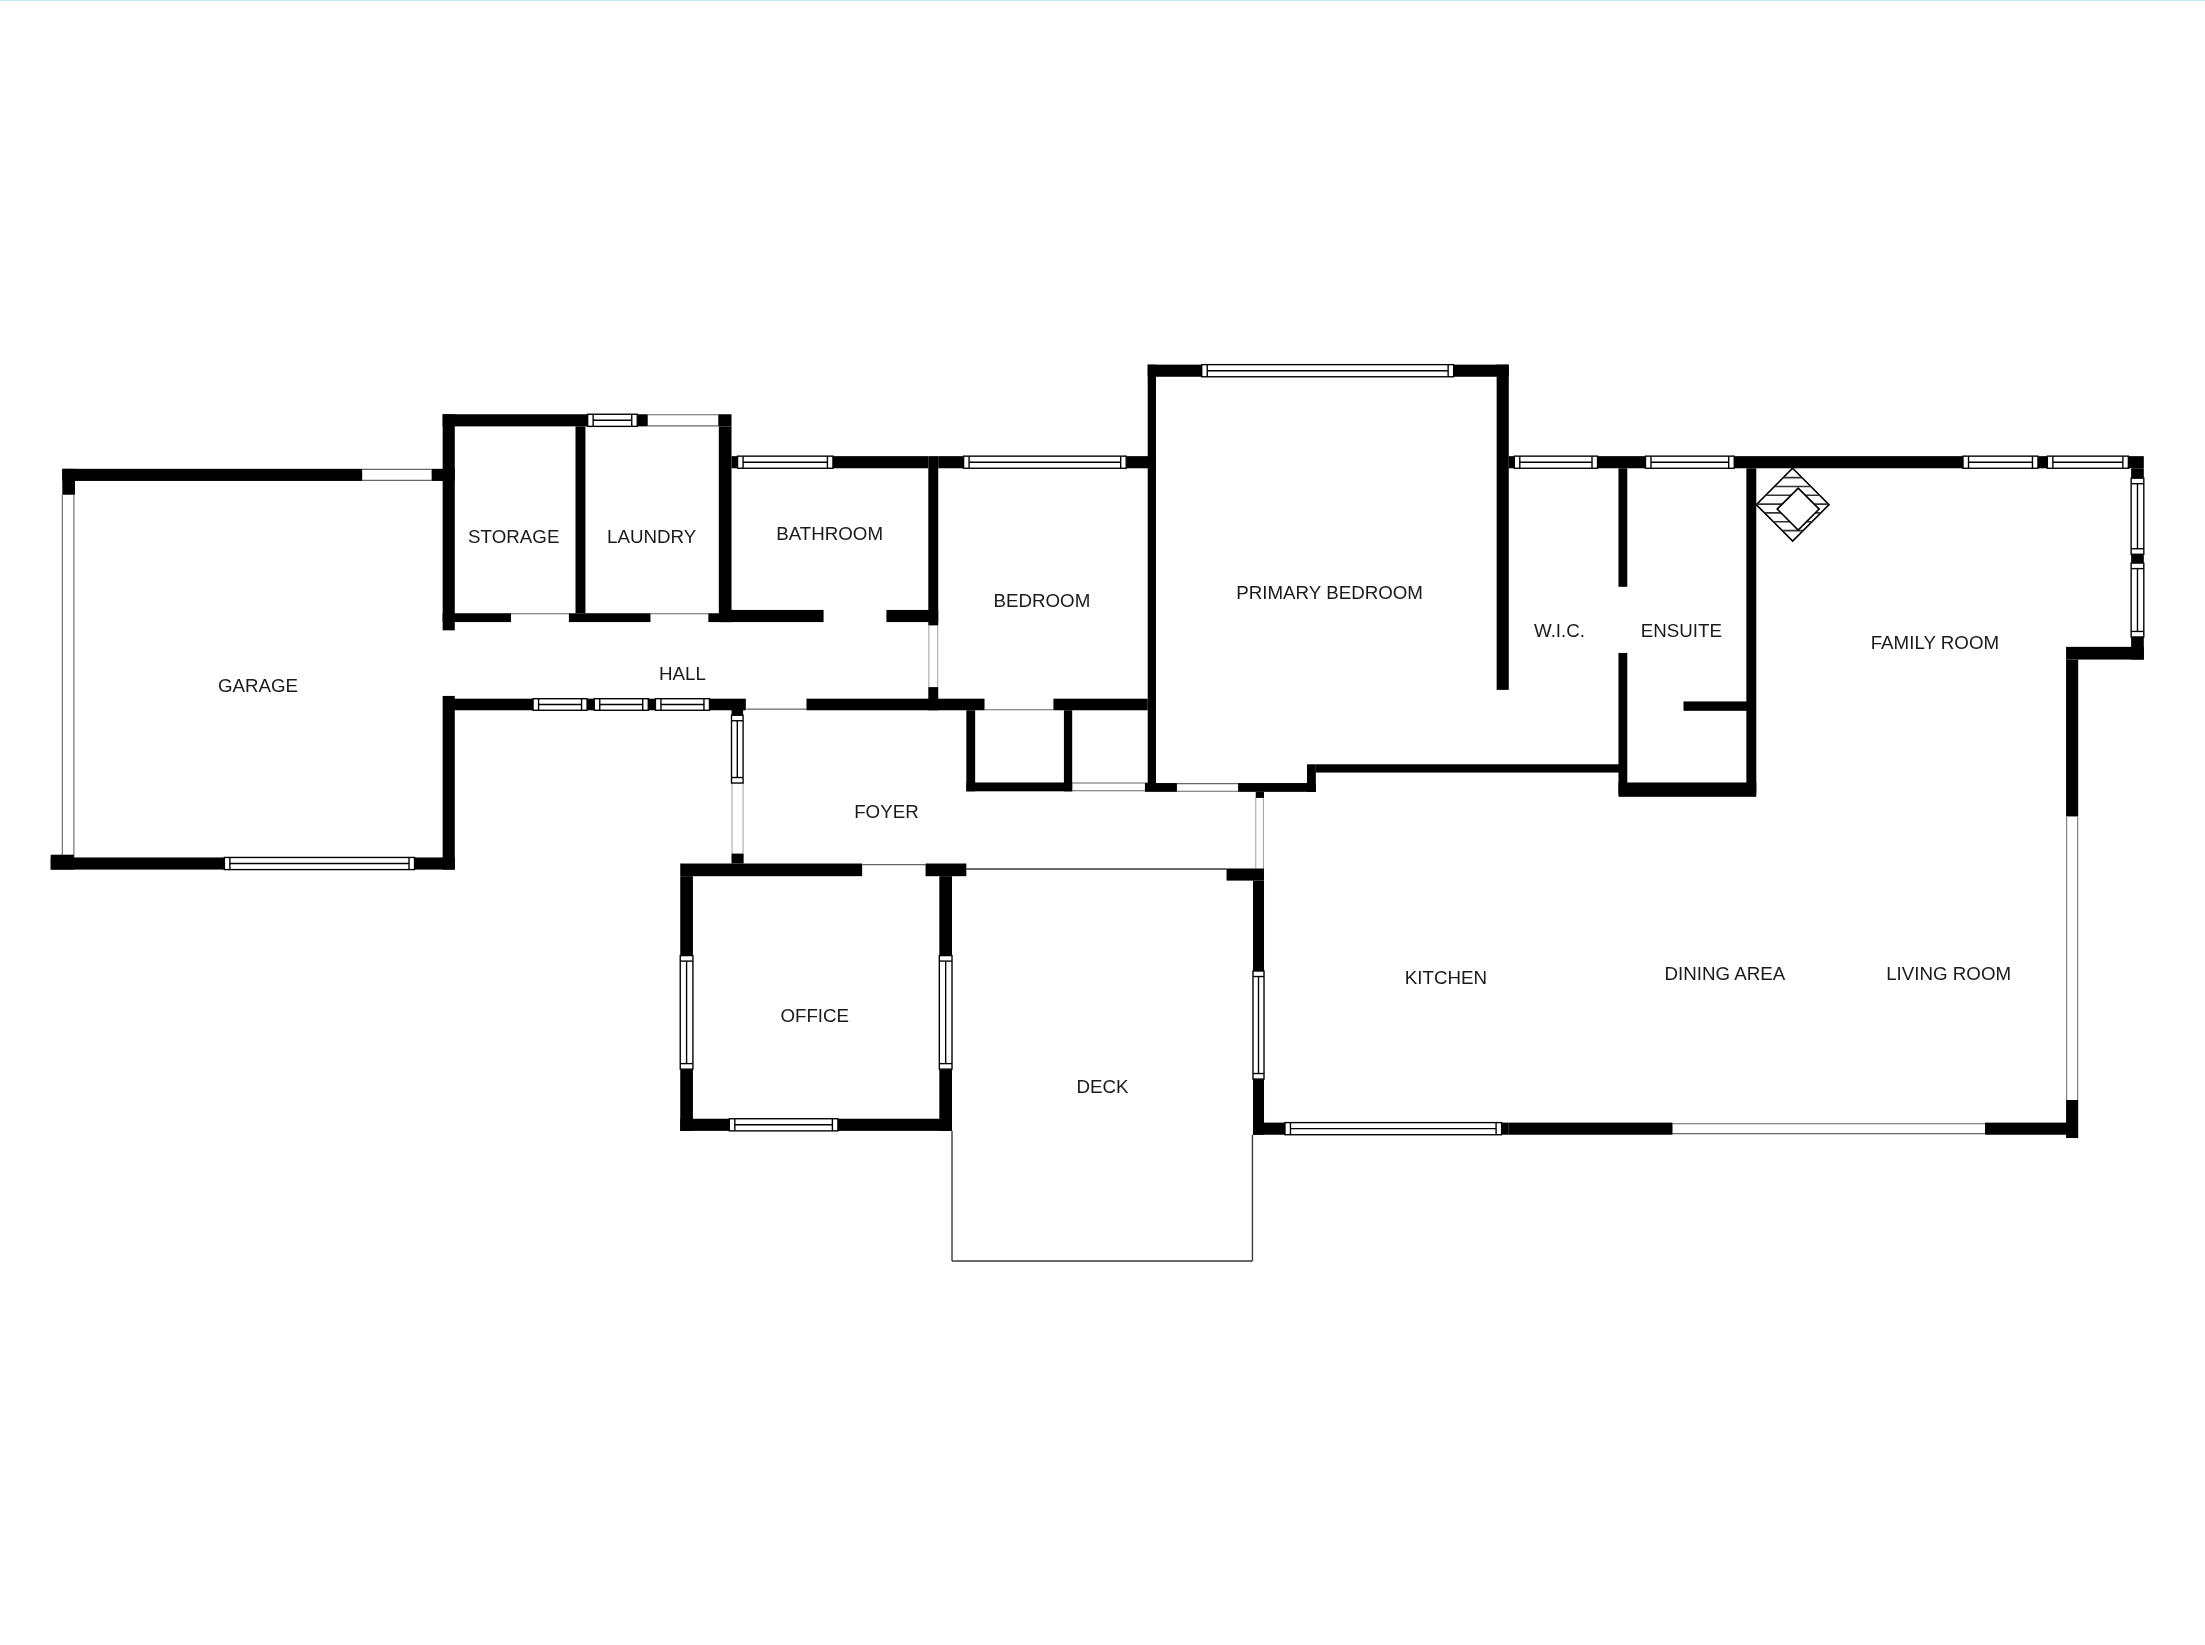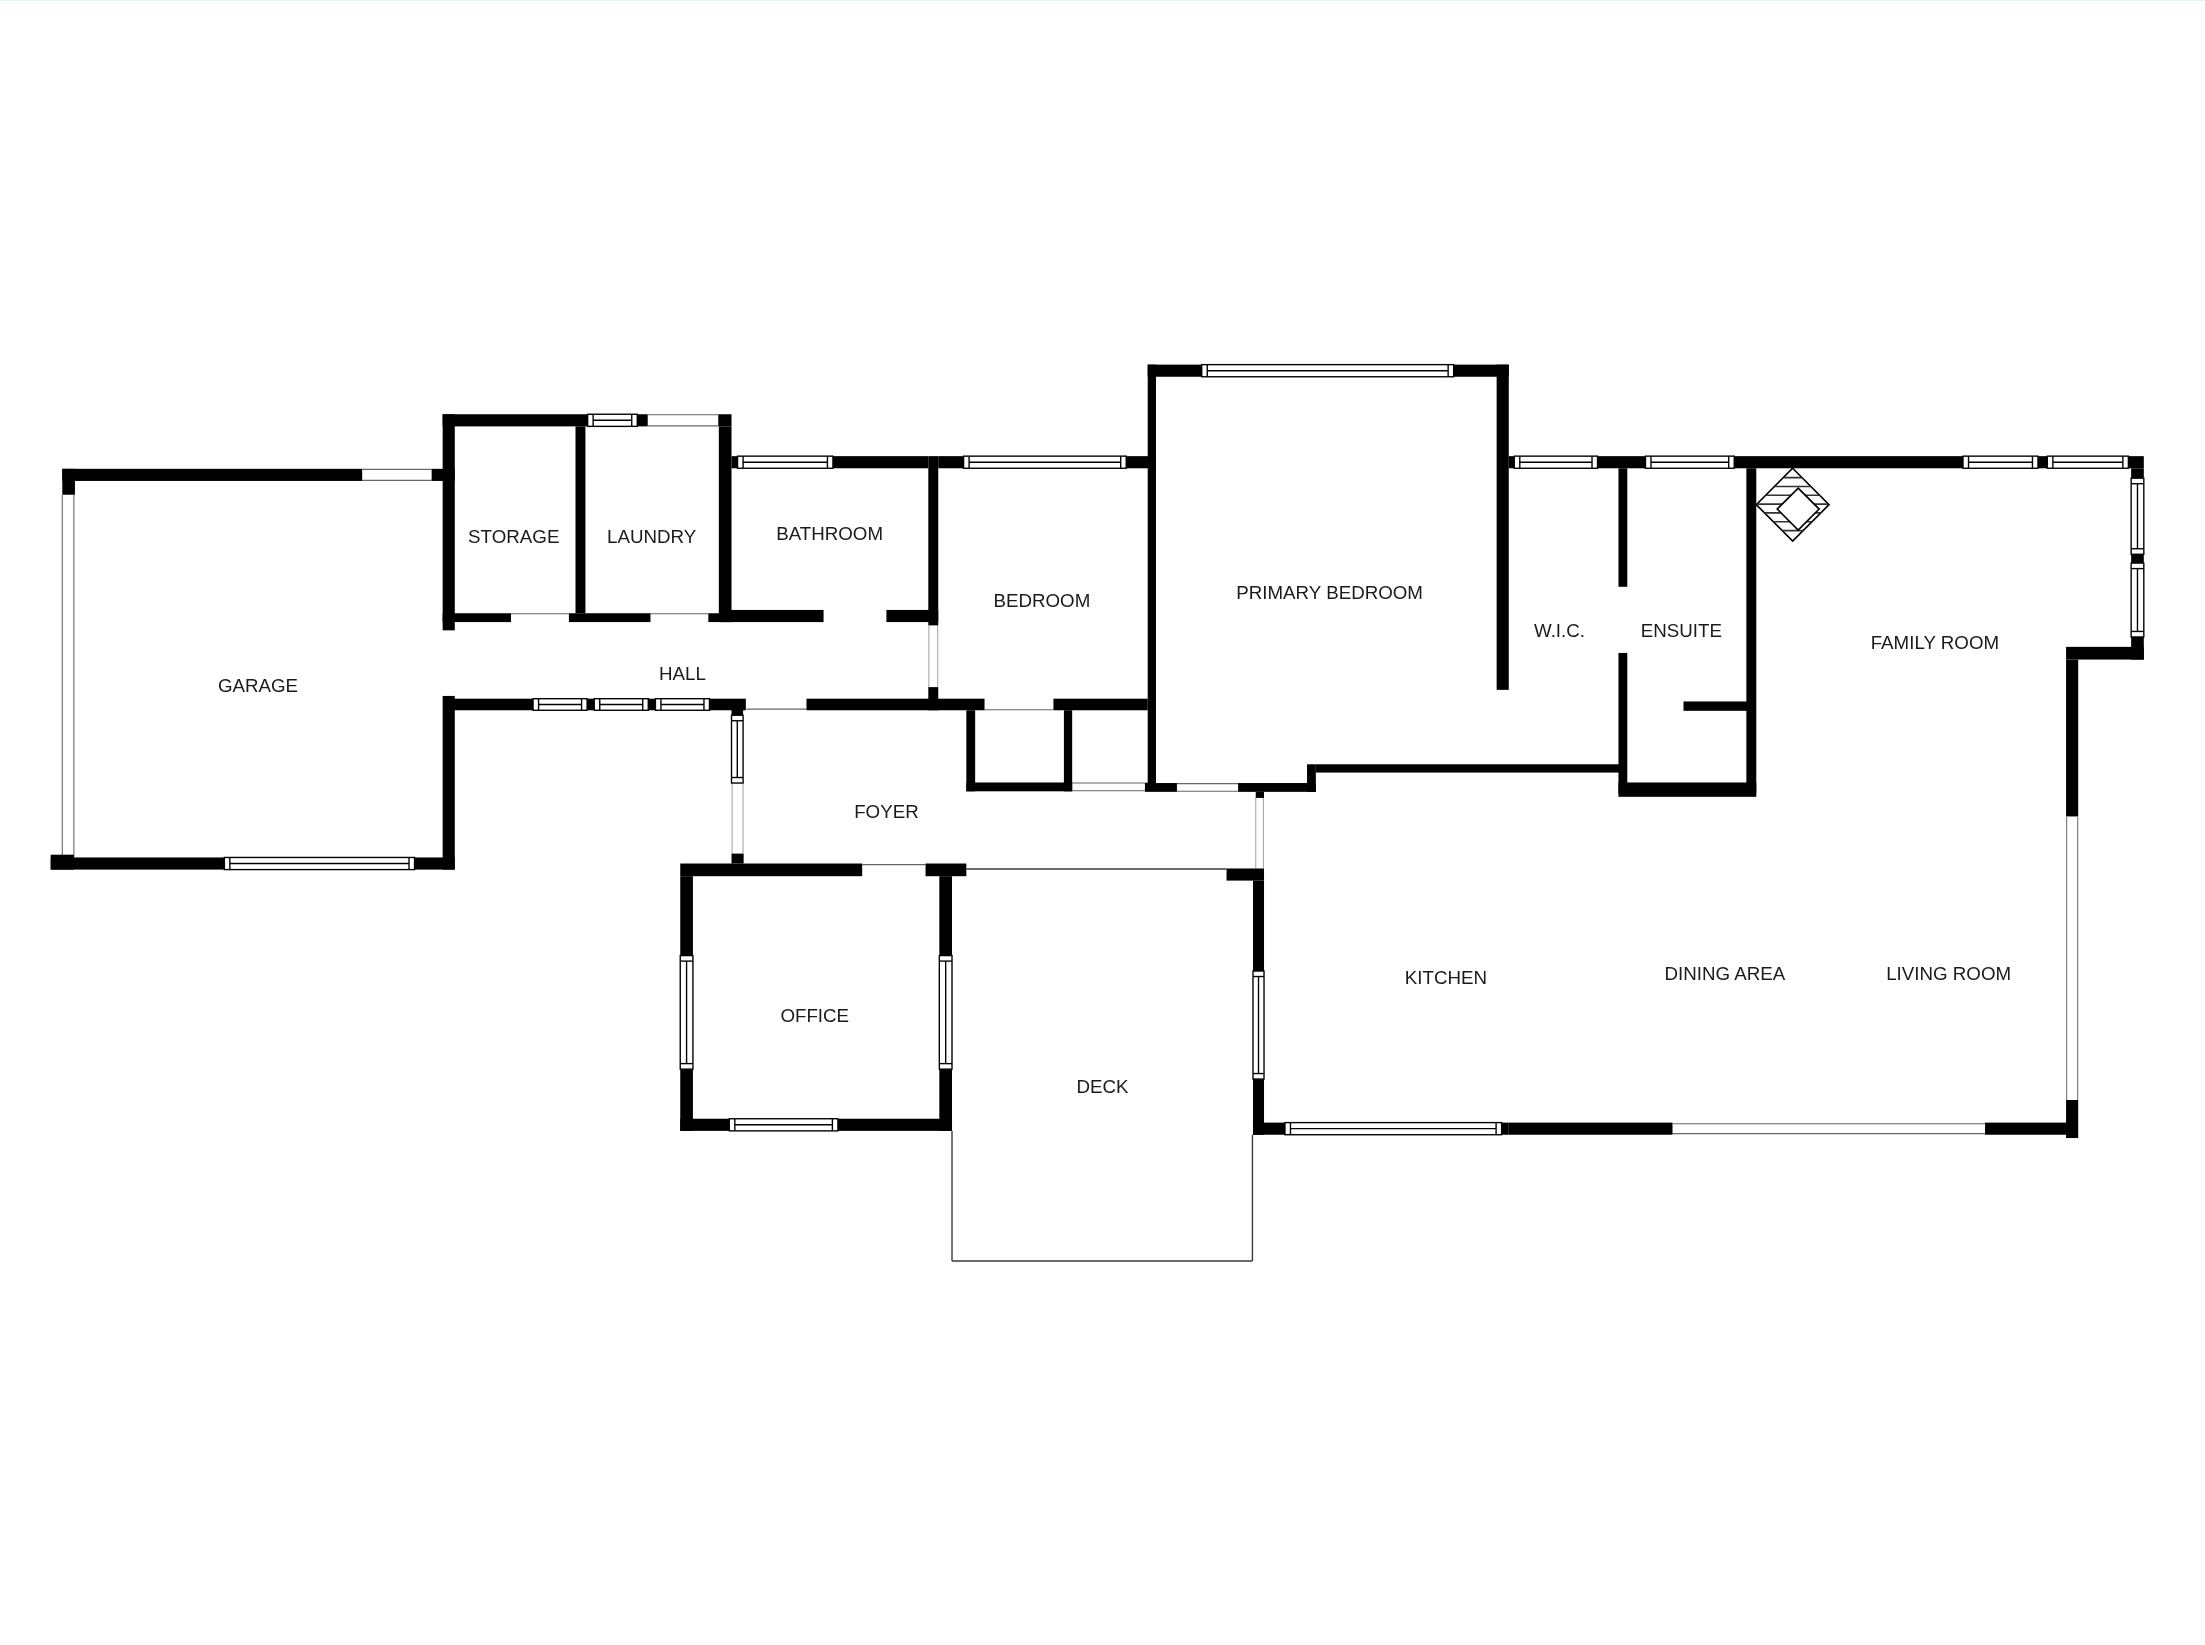--- a/index.html
+++ b/index.html
@@ -1,16 +1,16 @@
 <!DOCTYPE html>
 <html style="font-size:8.8px"><head>
 <meta charset="utf-8">
 <style>
   html,body{margin:0;padding:0;background:#ffffff;}
-  .wrap{width:2205px;height:1646px;position:relative;background:#5eead4;}
+  .wrap{width:2205px;height:1646px;position:relative;background:#14b8a6;}
   text{font-family:"Liberation Sans", sans-serif;fill:#1a1a1a;font-size:34px;letter-spacing:0px;}
 </style>
 </head>
 <body>
 <div class="wrap">
 <svg width="2205" height="1646" viewBox="0 0 4000 2985">
 <rect x="0" y="0" width="4000" height="2985" fill="#ffffff"></rect>
 
 <g stroke="#666666" stroke-width="2" fill="none">
 

